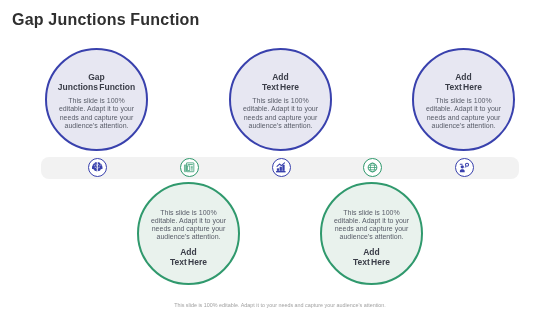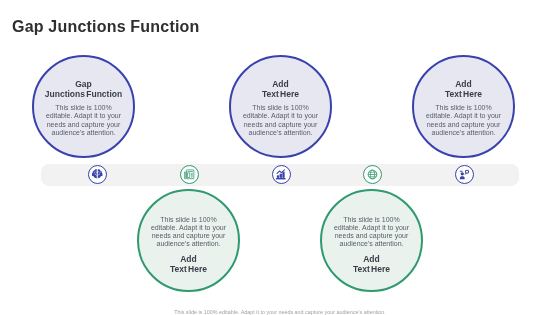--- a/index.html
+++ b/index.html
@@ -1,17 +1,17 @@
 <!DOCTYPE html>
 <html><head>
 <meta charset="utf-8">
 <style>
   html,body{margin:0;padding:0;}
   body{width:560px;height:315px;background:#ffffff;font-family:"Liberation Sans",sans-serif;overflow:hidden;position:relative;-webkit-font-smoothing:antialiased;}
-  #slide{position:absolute;inset:0;background:#fff;margin-top:7px;}
+  #slide{position:absolute;inset:0;background:#fff;}
   .title{position:absolute;left:12px;top:11px;font-size:16px;font-weight:bold;color:#2f2f2f;letter-spacing:.2px;white-space:nowrap;}
   .bar{position:absolute;left:41px;top:157px;width:478px;height:22px;background:#f2f2f2;border-radius:8px;}
   .bigcircle{position:absolute;width:103px;height:103px;border-radius:50%;box-sizing:border-box;display:flex;flex-direction:column;align-items:center;justify-content:center;text-align:center;}
   .blue{border:2px solid #3941ad;background:#e7e7f2;padding-top:3px;}
   .green{border:2px solid #30996d;background:#e9f2ed;padding-top:9px;}
   .hd{font-size:8.5px;font-weight:bold;color:#3a3d48;line-height:10px;white-space:pre-line;word-spacing:-1.1px;}
   .bd{font-size:7px;color:#585c68;line-height:8.2px;width:78px;}
   .blue .hd{margin-bottom:5px;}
   .green .hd{margin-top:6px;}
   .icon{position:absolute;width:19px;height:19px;border-radius:50%;box-sizing:border-box;background:#fff;display:flex;align-items:center;justify-content:center;}
@@ -19,21 +19,21 @@
   .ig{border:1.5px solid #30996d;}
   .footer{position:absolute;left:0;right:0;top:302px;text-align:center;font-size:5.4px;color:#a2a2a2;}
 </style>
 </head>
 <body>
 
 <div id="slide">
   <div class="title">Gap Junctions Function</div>
   <div class="bar"></div>
 
-  <div class="bigcircle blue" style="left:32px;top:48px">
+  <div class="bigcircle blue" style="left:45px;top:48px">
     <div class="hd">Gap
 Junctions Function</div>
     <div class="bd">This slide is 100% editable. Adapt it to your needs and capture your audience's attention.</div>
   </div>
 
   <div class="bigcircle blue" style="left:229px;top:48px">
     <div class="hd">Add
 Text Here</div>
     <div class="bd">This slide is 100% editable. Adapt it to your needs and capture your audience's attention.</div>
   </div>

